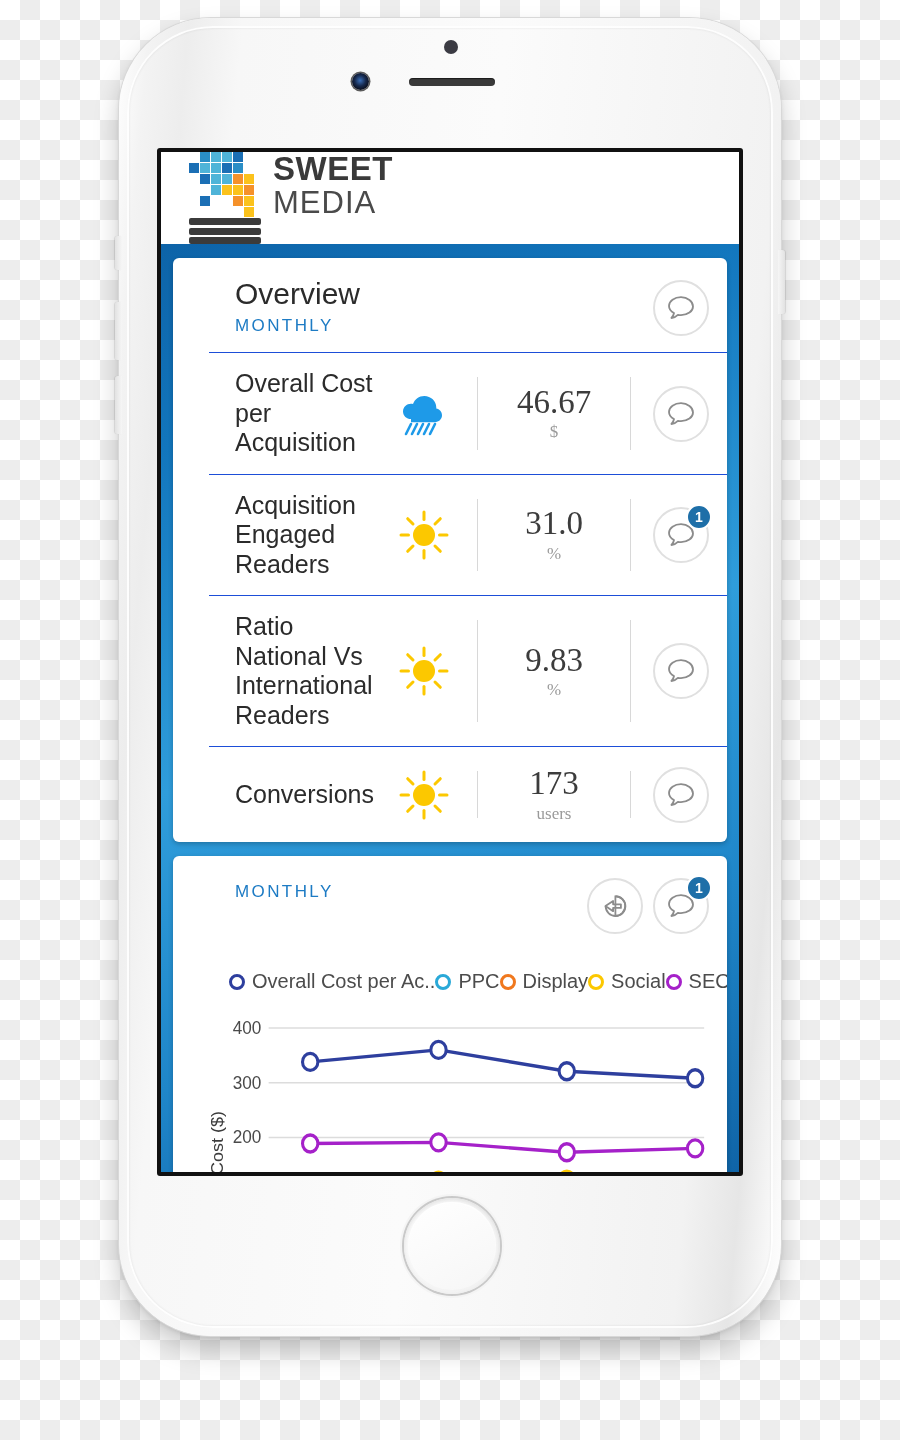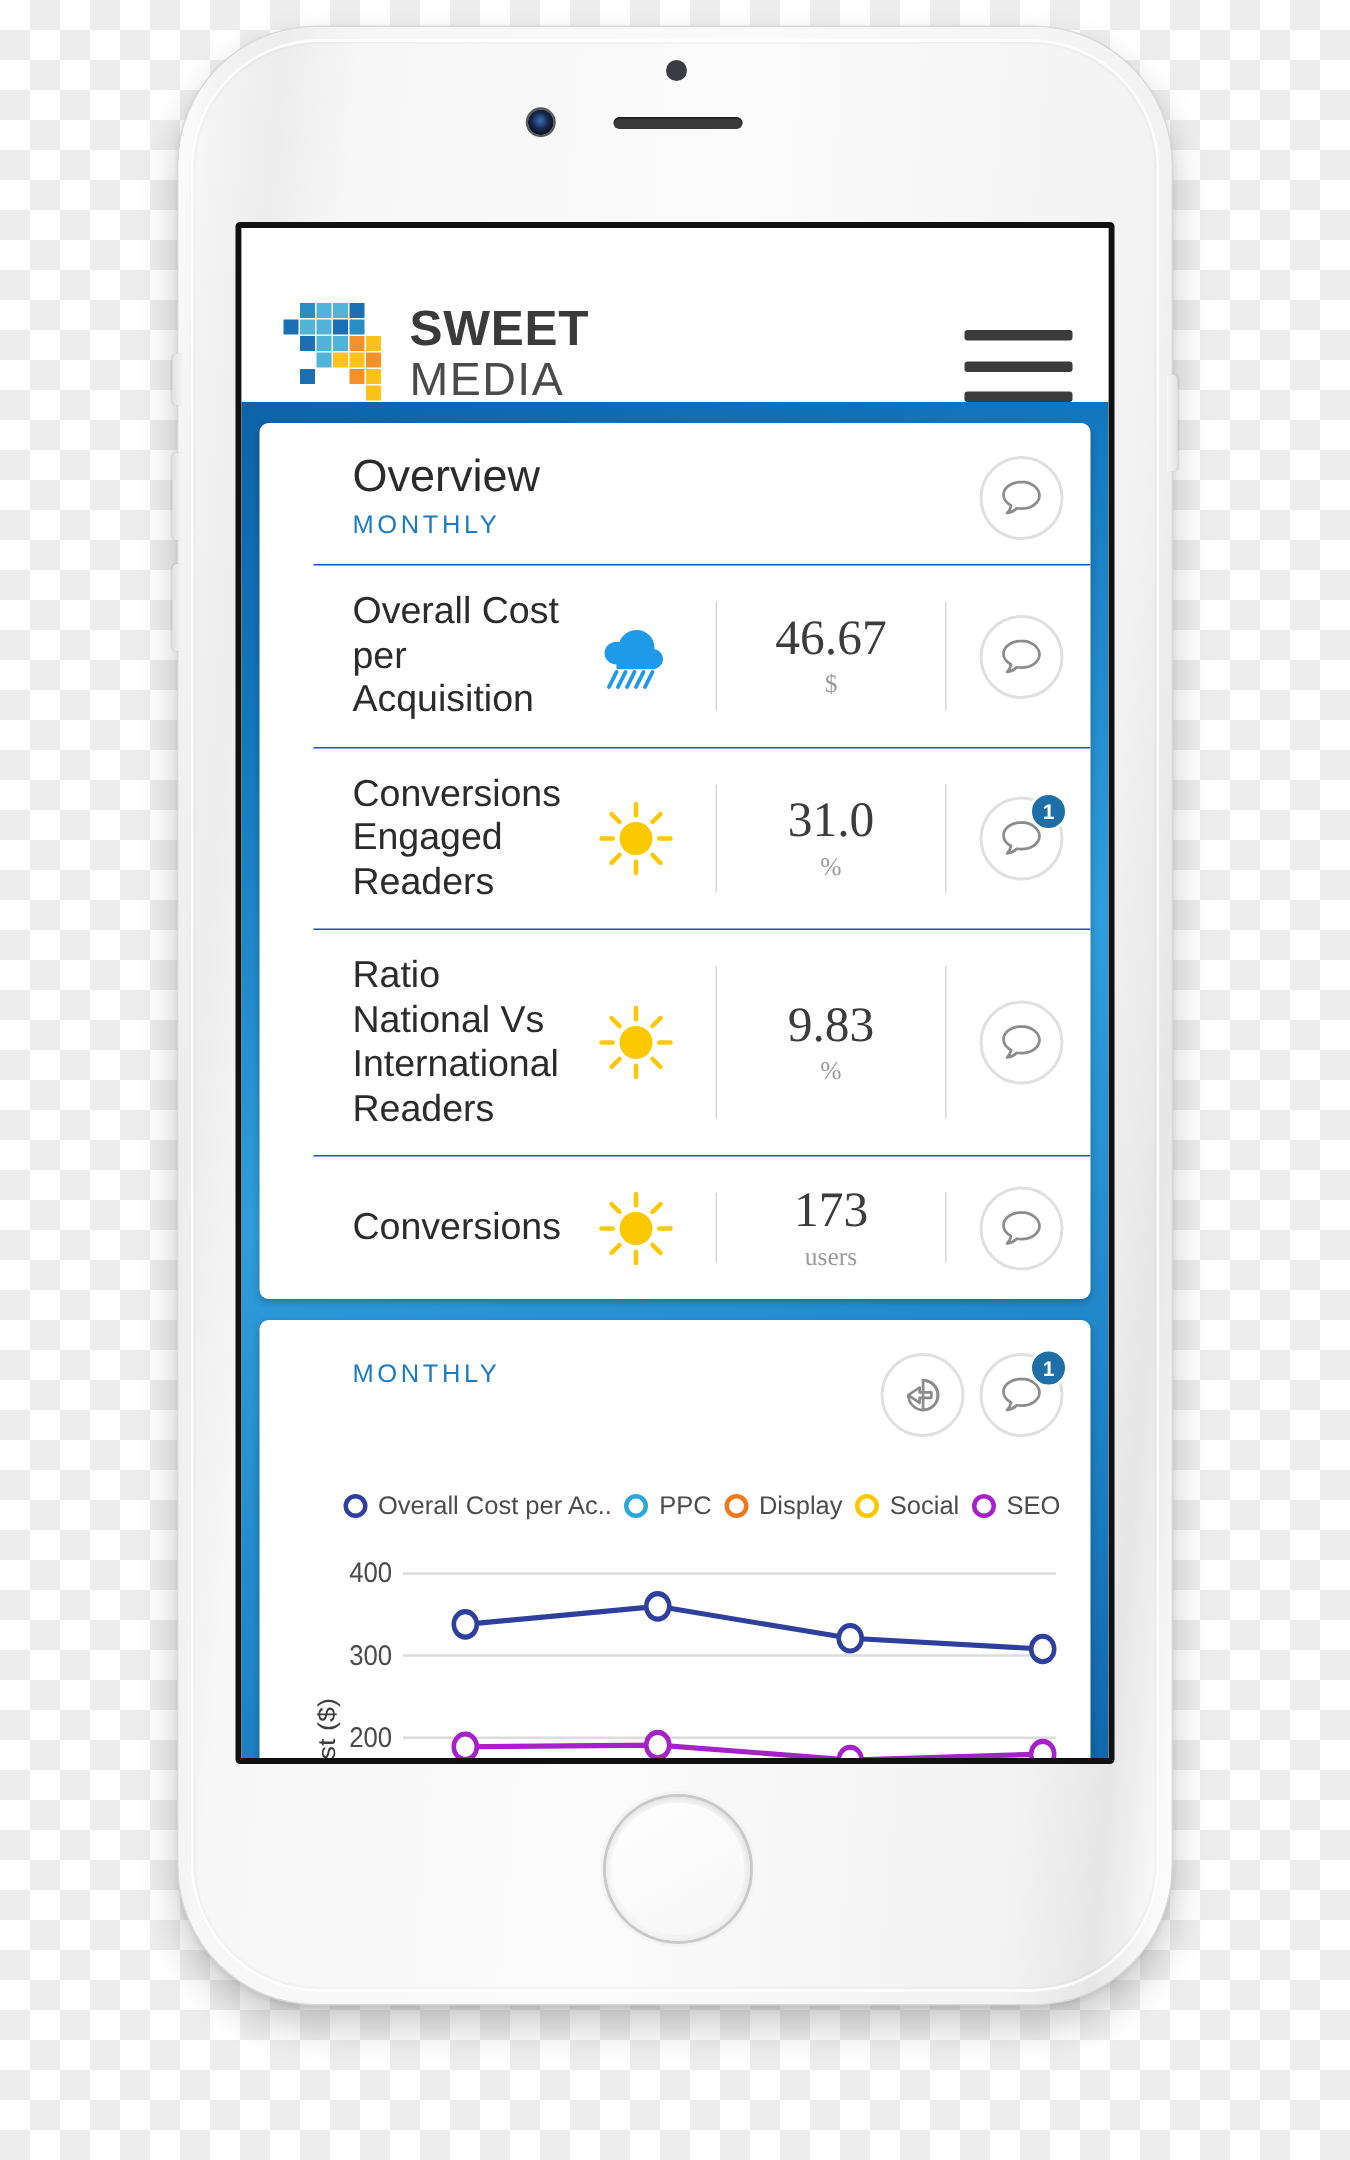--- a/index.html
+++ b/index.html
@@ -52,22 +52,22 @@
   #home-button::after{content:"";position:absolute;inset:4px;border-radius:50%;
     background:linear-gradient(150deg,#ffffff,#f6f6f6); box-shadow:inset 0 1px 2px rgba(255,255,255,.9);}
 
   
   #screen{
     position:absolute; left:157px; top:148px; width:586px; height:1028px;
     background:#ffffff; overflow:hidden;
     border:4px solid #111; border-radius:3px;
   }
   
-  #app-header{ height:116px; background:#fff; display:flex; align-items:flex-end;
-               justify-content:space-between; padding:0 24px 0 28px; }
+  #app-header{ height:92px; background:#fff; display:flex; align-items:flex-start;
+               justify-content:space-between; padding:0 24px 0 28px;flex-direction:column; }
   #brand{ display:flex; align-items:center; gap:12px; }
   #logo-mark{ position:relative; width:72px; height:66px; flex:0 0 auto; }
   #logo-mark i{ position:absolute; display:block; }
   #brand-text{ line-height:1; }
   #brand-top{ font-size:33px; font-weight:bold; letter-spacing:.5px; color:#3a3a3a; display:block; }
   #brand-bottom{ font-size:31px; font-weight:300; letter-spacing:1px; color:#4a4a4a; display:block; margin-top:2px;}
   #hamburger{ width:72px; height:48px; display:flex; flex-direction:column; justify-content:space-between; cursor:pointer;}
   #hamburger span{ display:block; height:7px; background:#3b3b3b; border-radius:2px; }
 
   
@@ -99,21 +99,21 @@
   .metric-value{ flex:0 0 124px; text-align:center;font-family:Liberation Serif, serif; }
   .metric-value .v{ font-size:33px; color:#3c3c3c; font-weight:300; display:block; line-height:1.05;}
   .metric-value .u{ font-size:17px; color:#9a9a9a; display:block; margin-top:3px;}
   .metric-action{ flex:0 0 auto; padding-left:8px; }
 
   
   #chart-body{ padding:4px 0 0 0; }
   #legend{ display:flex; align-items:center; justify-content:space-between; padding:16px 20px 10px 20px; }
   .legend-item{ display:flex; align-items:center; gap:7px; }
   .legend-dot{ width:16px; height:16px; border-radius:50%; border:3px solid #000; background:#fff; flex:0 0 auto;}
-  .legend-label{ font-size:17px; color:#4c4c4c; white-space:nowrap;text-align:right; }
+  .legend-label{ font-size:20px; color:#4c4c4c; white-space:nowrap;text-align:right; }
   #chart-wrap{ position:relative; height:252px; padding:0 12px 0 0; }
   #chart-svg{ display:block; width:100%; height:252px; }
 </style>
 </head>
 <body>
 
 <div id="phone-frame"></div>
 <div id="phone-bezel-inner"></div>
 
 <div class="side-btn" id="btn-silent"></div>
@@ -204,21 +204,21 @@
        <div class="metric-action">
          <div class="circ">
                 <svg width="30" height="28" viewBox="0 0 30 28">
       <path d="M15 3.2c-6.6 0-12 3.9-12 8.7 0 2.9 2 5.5 5 7.1 -.3 2-1.2 3.7-2.6 5 2.7-.4 4.9-1.6 6.5-3.2 1 .2 2 .3 3.1.3 6.6 0 12-3.9 12-8.7S21.6 3.2 15 3.2z" fill="none" stroke="#8c8c8c" stroke-width="1.8" stroke-linejoin="round"></path>
                 </svg>
 
          </div>
        </div>
           </div>
           <div class="metric-row">
-            <div class="metric-label">Conversions Engaged Readers</div>
+            <div class="metric-label">Acquisition Engaged Readers</div>
        <div class="metric-icon">
               <svg width="52" height="52" viewBox="0 0 52 52">
       <circle cx="26" cy="26" r="11" fill="#fcc800"></circle>
       <line x1="41.5" y1="26.0" x2="49.0" y2="26.0" stroke="#fcc800" stroke-width="3" stroke-linecap="round"></line>
                 <line x1="37.0" y1="37.0" x2="42.3" y2="42.3" stroke="#fcc800" stroke-width="3" stroke-linecap="round"></line>
                 <line x1="26.0" y1="41.5" x2="26.0" y2="49.0" stroke="#fcc800" stroke-width="3" stroke-linecap="round"></line>
                 <line x1="15.0" y1="37.0" x2="9.7" y2="42.3" stroke="#fcc800" stroke-width="3" stroke-linecap="round"></line>
                 <line x1="10.5" y1="26.0" x2="3.0" y2="26.0" stroke="#fcc800" stroke-width="3" stroke-linecap="round"></line>
                 <line x1="15.0" y1="15.0" x2="9.7" y2="9.7" stroke="#fcc800" stroke-width="3" stroke-linecap="round"></line>
                 <line x1="26.0" y1="10.5" x2="26.0" y2="3.0" stroke="#fcc800" stroke-width="3" stroke-linecap="round"></line>

